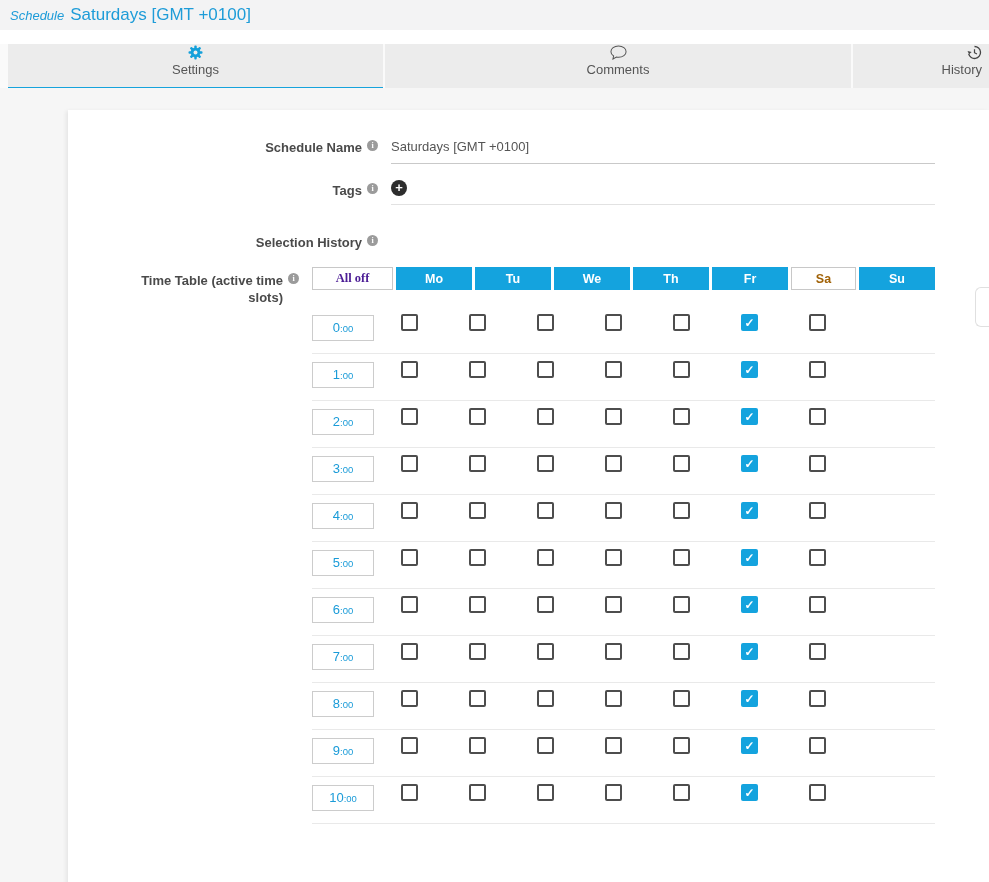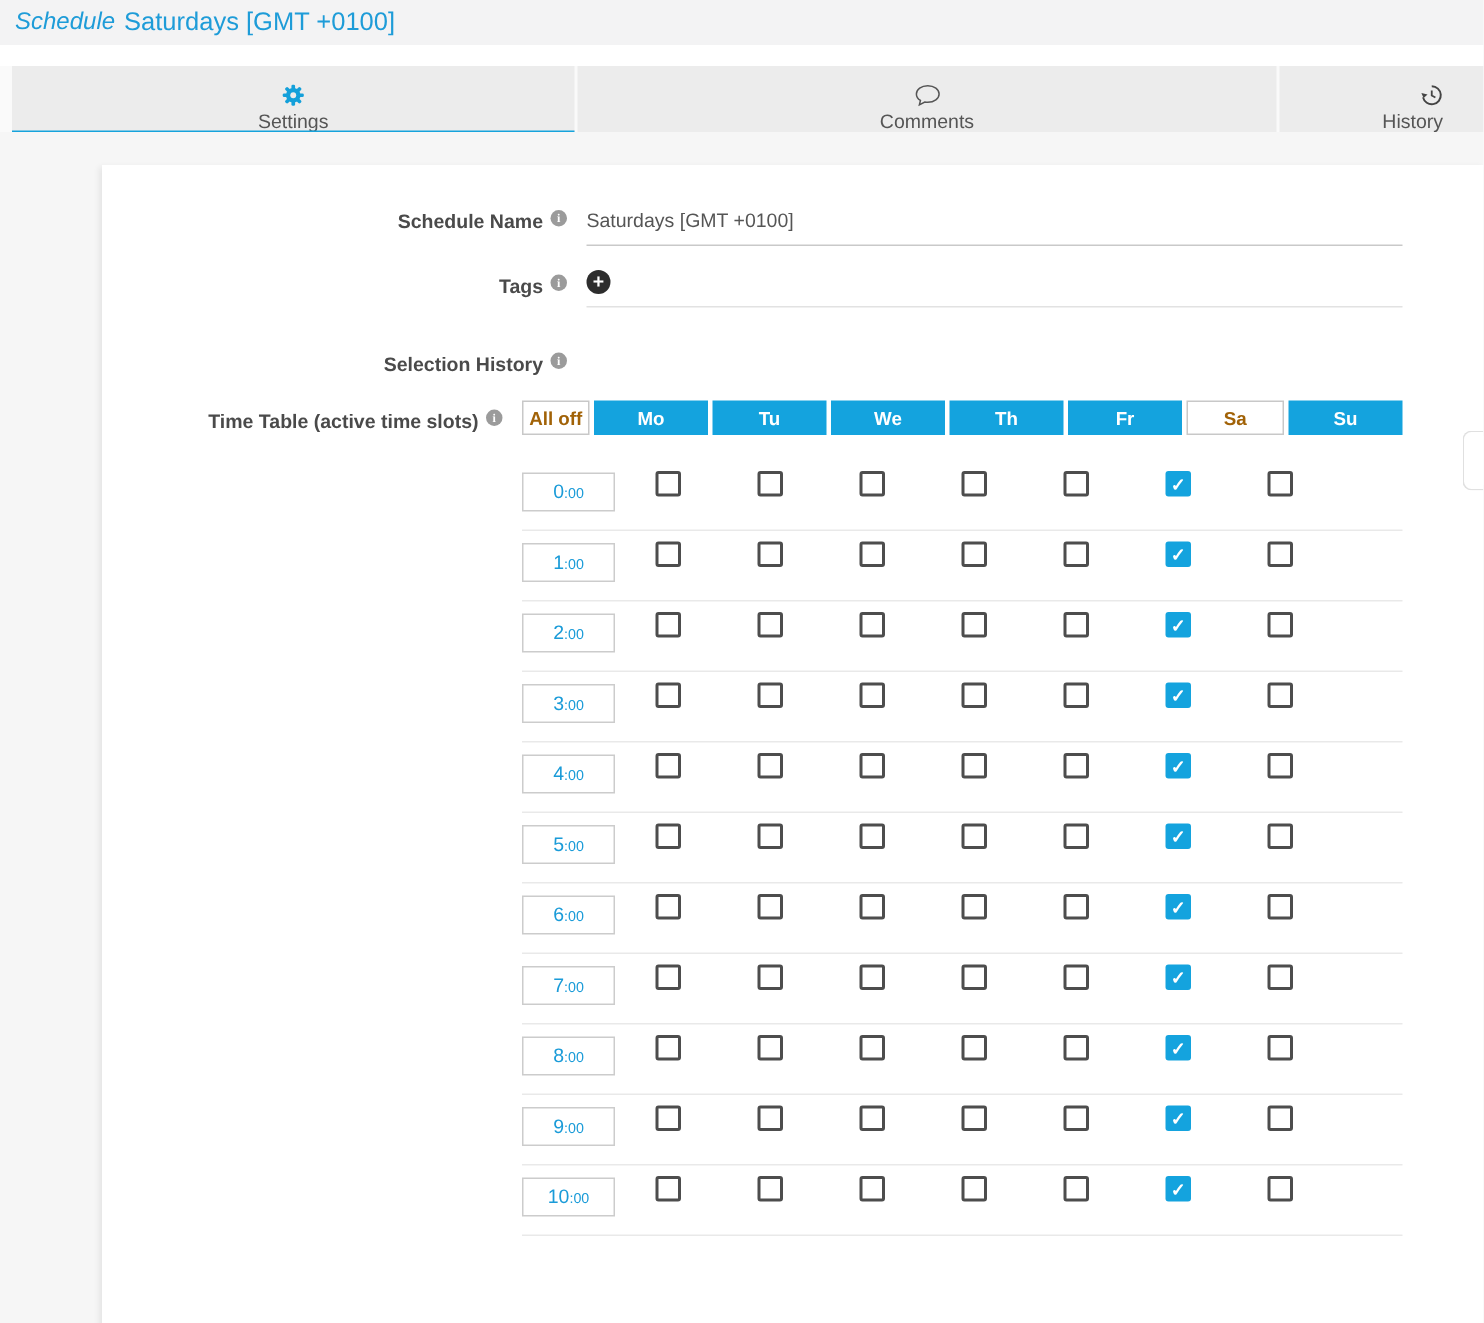--- a/index.html
+++ b/index.html
@@ -2,31 +2,31 @@
 <html><head>
 <meta charset="utf-8">
 <style>
   * { margin:0; padding:0; box-sizing:border-box; }
   html,body { width:989px; height:882px; overflow:hidden; background:#f6f6f6;
               font-family:"Liberation Sans", sans-serif; }
 
   
   .title-bar { height:30px; background:#f3f3f4; display:flex; align-items:center;
                padding-left:10px; }
-  .title-prefix { font-style:italic; color:#1e9cd8; font-size:16px; margin-right:6px; }
+  .title-prefix { font-style:italic; color:#1e9cd8; font-size:13px; margin-right:6px; }
   .title-main { color:#1e9cd8; font-size:17px; }
   .title-gap { height:14px; background:#ffffff; }
 
   
   .tab-bar { height:44px; display:flex; padding-left:8px; gap:2px; background:#fafafa; }
   .tab { background:#ececec; display:flex; flex-direction:column; align-items:center;
-         justify-content:flex-end; cursor:pointer; position:relative; gap:1px; }
+         justify-content:flex-start; cursor:pointer; position:relative; gap:1px; }
   .tab-settings { width:375px; }
   .tab-comments { width:466px; }
-  .tab-history  { flex:1; align-items:flex-end; padding-right:27px; }
+  .tab-history  { flex:1; align-items:flex-end; padding-right:7px; }
   .tab-label { font-size:13px; color:#555; }
   .tab.active::after { content:""; position:absolute; left:0; right:0; bottom:-2px;
                        height:3px; background:#16a3dc; }
   .tab-icon { height:17px; display:flex; align-items:center; }
 
   
   .content { position:relative; height:794px; background:#f6f6f6; }
   .card { position:absolute; left:68px; right:0; top:22px; height:900px; background:#fff;
           box-shadow:-2px 1px 4px rgba(0,0,0,0.07); padding:27px 0 0 42px; }
   .section-heading { color:#1e9cd8; font-size:17.5px; margin-bottom:26px; }
@@ -60,21 +60,21 @@
                            height:8px; border-radius:50%; background:#14a3de; }
   .radio-label { font-size:13.5px; color:#555; }
 
   .row-timetable .lbl-cell { padding-top:5px; }
 
   
   .tt-header { display:flex; gap:3px; }
   .tbtn { height:23px; display:flex; align-items:center; justify-content:center;
           font-weight:bold; font-size:12.5px; cursor:pointer; border:none;
           font-family:"Liberation Sans", sans-serif; }
-  .tbtn.alloff { width:45px; background:#fff; color:#a16207; border:1px solid #c8c8c8; }
+  .tbtn.alloff { width:81px; background:#fff; color:#4c1d95; border:1px solid #c8c8c8;font-family:Liberation Serif, serif; }
   .tbtn.day.filled  { width:76px; background:#14a3de; color:#fff; }
   .tbtn.day.outline { width:65px; background:#fff; color:#a16207; border:1px solid #c8c8c8; }
 
   .tt-rows { margin-top:17px; }
   .tt-row { display:flex; gap:3px; height:47px; border-bottom:1px solid #e9e9e9;
             align-items:flex-start; }
   .time-btn { width:62px; height:26px; margin-top:8px; background:#fff;
               border:1px solid #ccc; color:#1a9bd8; display:flex; align-items:baseline;
               justify-content:center; cursor:pointer; padding-top:4px;
               font-family:"Liberation Sans", sans-serif; }

